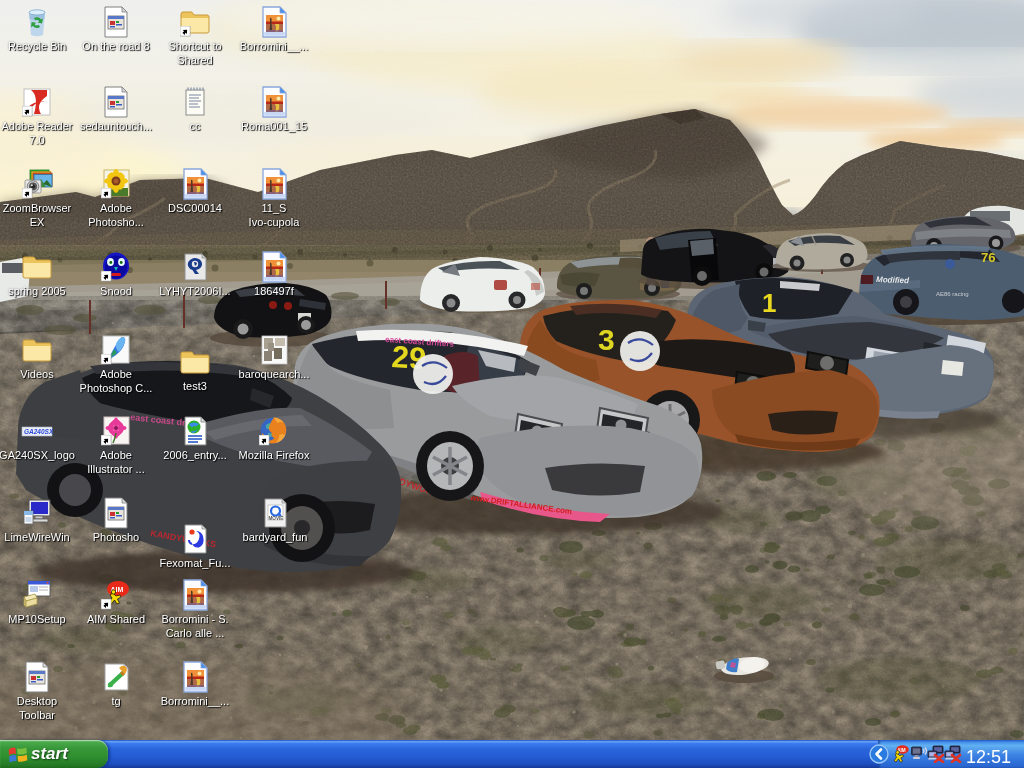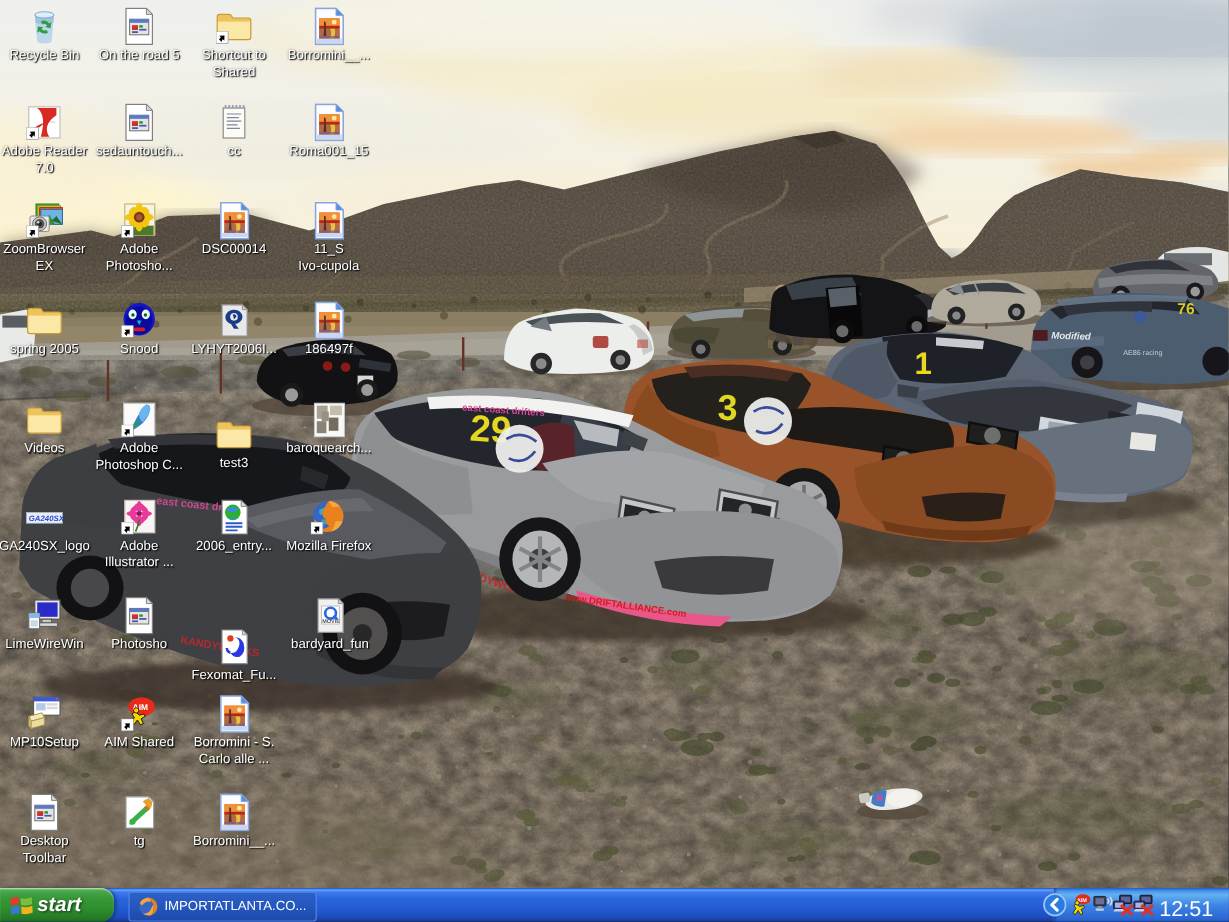--- a/index.html
+++ b/index.html
@@ -1,21 +1,21 @@
 <!DOCTYPE html>
 <html><head><meta charset="utf-8">
 <style>
 html,body{margin:0;padding:0;width:1024px;height:768px;overflow:hidden;background:#000}
 body{font-family:"Liberation Sans",sans-serif}
 #wall{position:absolute;left:0;top:0}
 .ic{position:absolute;width:78px;text-align:center}
 .ic svg{display:block;margin:0 auto}
 .lbl{margin-top:1px;font-size:11px;line-height:14px;color:#fff;text-shadow:1px 1px 1px #000,0 0 2px rgba(0,0,0,.55)}
 #taskbar{position:absolute;left:0;top:740px;width:1024px;height:28px;background:linear-gradient(#1e50b5 0%,#3a77e8 3%,#6ca6f5 6%,#3c7cf0 12%,#2a65dc 32%,#245cd4 60%,#1d4fc0 85%,#1941a5 95%,#15389c 100%)}
-#startbtn{position:absolute;left:0;top:0;width:95px;height:28px;border-radius:0 11px 11px 0;background:linear-gradient(#6bbf6b 0%,#4aa94a 8%,#389738 30%,#2f8f2f 60%,#257a25 90%,#1c6b1c 100%);box-shadow:inset 0 1px 1px rgba(255,255,255,.5), 2px 0 3px rgba(0,20,80,.45);color:#fff;font-style:italic;font-weight:bold;font-size:17px}
+#startbtn{position:absolute;left:0;top:0;width:108px;height:28px;border-radius:0 11px 11px 0;background:linear-gradient(#6bbf6b 0%,#4aa94a 8%,#389738 30%,#2f8f2f 60%,#257a25 90%,#1c6b1c 100%);box-shadow:inset 0 1px 1px rgba(255,255,255,.5), 2px 0 3px rgba(0,20,80,.45);color:#fff;font-style:italic;font-weight:bold;font-size:17px}
 #startbtn span{position:absolute;left:31px;top:4px;text-shadow:1px 1px 2px rgba(0,0,0,.6)}
 .taskbtn{position:absolute;left:107px;top:3px;width:155px;height:23px;background:linear-gradient(#2e61c8 0%,#2456bd 50%,#1d4aad 100%);border:1px solid #4e83e4;border-radius:3px;color:#fff;font-size:11px}
 .taskbtn .t{position:absolute;left:29px;top:5px;white-space:nowrap}
 .tray{position:absolute;left:878px;top:0;width:146px;height:28px;background:linear-gradient(#2a68d8 0%,#4a97ec 10%,#62b1f2 20%,#3f86e4 50%,#2e6fd8 80%,#2a62cc 100%);box-shadow:inset 2px 0 2px rgba(10,40,120,.5)}
 .clock{position:absolute;left:88px;top:7px;color:#fff;font-size:18px}
 </style></head>
 <body>
 <svg id="wall" width="1024" height="768" viewBox="0 0 1024 768">
 <defs>
 <linearGradient id="sky" x1="0" y1="0" x2="0" y2="1">
@@ -1190,21 +1190,21 @@
 <div class="ic" style="left:-2px;top:6px">
       <svg width="32" height="32">
         <use href="#recycle"></use>
       </svg>
       <div class="lbl">Recycle Bin</div>
     </div>
 <div class="ic" style="left:77px;top:6px">
       <svg width="32" height="32">
         <use href="#pageapp"></use>
       </svg>
-      <div class="lbl">On the road 5</div>
+      <div class="lbl">On the road 8</div>
     </div>
 <div class="ic" style="left:156px;top:6px">
       <svg width="32" height="32">
         <use href="#folder"></use>
         <use href="#sarr" x="1" y="20" width="11" height="11"></use>
       </svg>
       <div class="lbl">Shortcut to<br>Shared</div>
     </div>
 <div class="ic" style="left:235px;top:6px">
       <svg width="32" height="32">
@@ -1412,29 +1412,20 @@
 <div id="taskbar">
 <div id="startbtn">
       <span>start</span>
 <svg style="position:absolute;left:8px;top:5px" width="20" height="19" viewBox="0 0 20 19">
 <g transform="rotate(-4 10 9)">
 <path d="M1,3.8 Q4.5,1.2 8,2.8 L8,8.8 Q4.5,7.2 1,9.5 Z" fill="#e23a2e"></path>
 <path d="M9.5,3.3 Q13.5,4.9 18.8,3.2 L18.8,8.9 Q13.5,10.5 9.5,9.1 Z" fill="#7bbf3e"></path>
 <path d="M1,11 Q4.5,8.8 8,10.2 L8,16.2 Q4.5,14.8 1,17 Z" fill="#3a78d6"></path>
 <path d="M9.5,10.6 Q13.5,12 18.8,10.4 L18.8,16 Q13.5,17.8 9.5,16.4 Z" fill="#f2b21d"></path>
 </g>
-</svg>
-</div>
-<div class="taskbtn">
-      <div class="t">IMPORTATLANTA.CO...</div>
-<svg style="position:absolute;left:7px;top:3px" width="17" height="17" viewBox="0 0 17 17">
-<circle cx="8.5" cy="8.5" r="7.6" fill="#3566c4"></circle>
-<path d="M8.5,0.9 A7.6,7.6 0 0 1 16.1,8.5 A7.6,7.6 0 0 1 11,15.7 Q14.5,11.5 12.8,6.8 Q11.5,3.2 8.5,0.9 Z" fill="#e8821e"></path>
-<path d="M1.5,5.5 Q3.5,1.7 8.5,0.9 Q10.5,2.5 11,4.5 Q6,3.5 3.5,7.5 Q2,6.5 1.5,5.5 Z" fill="#f6a33c"></path>
-<path d="M12.8,6.8 Q14,11.5 11,15.7 Q7,16.5 4,14.5 Q9.5,14.5 11,10 Q11.8,8 12.8,6.8 Z" fill="#f2a93a"></path>
 </svg>
 </div>
 <div class="tray">
 <svg style="position:absolute;left:-9px;top:4px" width="20" height="20" viewBox="0 0 20 20">
 <circle cx="10" cy="10" r="9.5" fill="#2a7be0"></circle>
 <circle cx="10" cy="10" r="9" fill="none" stroke="#9cc6f5" stroke-width="1.4"></circle>
 <path d="M12,5.5 L7.5,10 L12,14.5" stroke="#fff" stroke-width="2.6" fill="none" stroke-linecap="round" stroke-linejoin="round"></path>
 </svg>
 <svg style="position:absolute;left:14px;top:5px" width="17" height="18" viewBox="0 0 17 18">
 <ellipse cx="10.5" cy="4.5" rx="6.2" ry="4.2" fill="#e42a1a"></ellipse>

